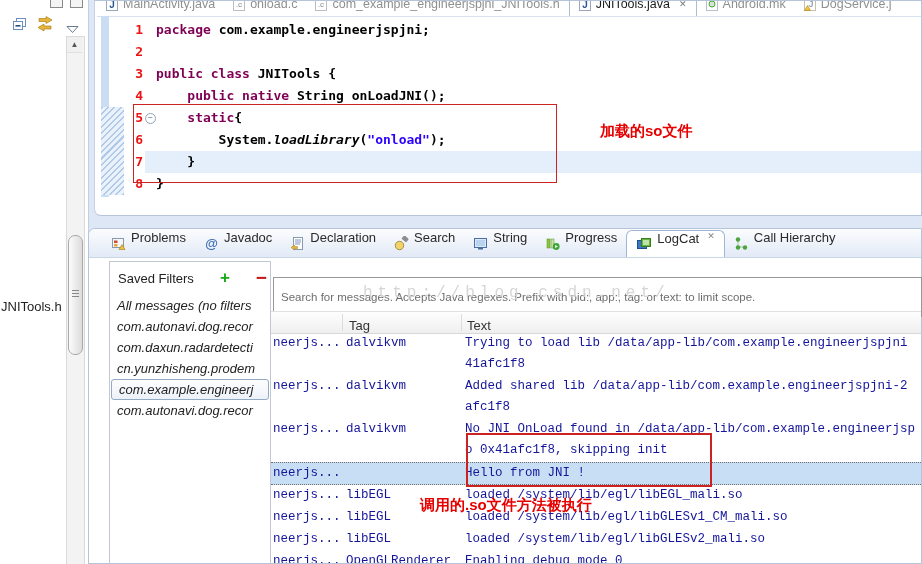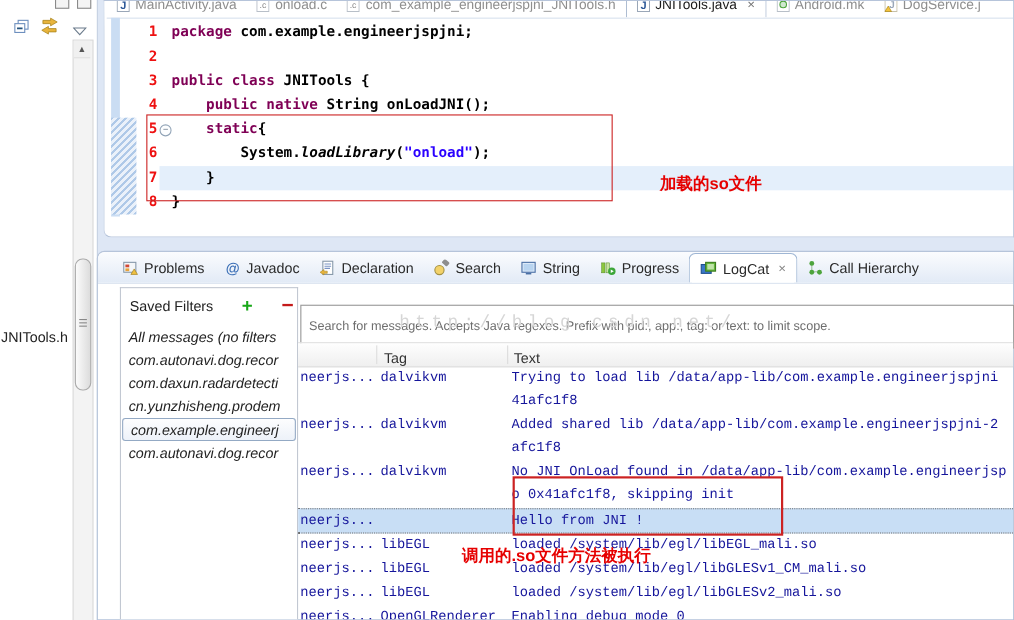--- a/index.html
+++ b/index.html
@@ -47,21 +47,21 @@
   .kw{color:#7F0055;font-weight:bold;}
   .str{color:#2A00FF;}
   .meth{font-style:italic;}
 
   
   .bottom-panel{position:absolute;left:88px;top:228px;width:834px;height:336px;background:#FFF;
                 border:1px solid #B6C4DA;border-radius:7px 0 0 0;box-sizing:border-box;}
   .btabs{position:absolute;left:0;top:0;right:0;height:28px;display:flex;align-items:flex-end;
          padding-left:13px;background:linear-gradient(#FBFCFE,#E2EAF6);border-bottom:1px solid #C9D6E8;
          border-radius:7px 0 0 0;}
-  .btab{display:flex;align-items:center;gap:5px;height:27px;padding:0 9px;font-size:13px;color:#2A2A2A;white-space:nowrap;}
+  .btab{display:flex;gap:5px;height:27px;padding:0 9px;font-size:13px;color:#2A2A2A;white-space:nowrap;}
   .btab.active{background:#FFF;border:1px solid #9FB6D4;border-bottom:none;border-radius:6px 6px 0 0;height:26px;}
   .btab .close-x{font-size:9px;color:#888;margin-left:3px;}
 
   .filters-pane{position:absolute;left:20px;top:32px;width:160px;bottom:0;border:1px solid #C2C8D2;border-bottom:none;
                 overflow:hidden;background:#FFF;}
   .filters-head{display:flex;align-items:center;gap:26px;padding:7px 8px 6px 8px;justify-content:space-between;}
   .filters-title{font-size:13px;color:#222;white-space:nowrap;}
   .plus-glyph{color:#18A818;font-size:17px;font-weight:bold;line-height:12px;}
   .minus-glyph{color:#C41A1A;font-size:19px;font-weight:bold;line-height:10px;}
   .filter-list{margin-top:2px;}
@@ -86,21 +86,21 @@
   .log-row span,.log-row .c-text{display:block;line-height:21px;white-space:pre;}
   .c-app{position:absolute;left:2px;top:0;width:72px;overflow:hidden;}
   .c-tag{position:absolute;left:75px;top:0;width:117px;overflow:hidden;}
   .c-text{position:absolute;left:194px;top:0;right:0;overflow:hidden;}
 
   
   .red-box{position:absolute;border:1px solid #CC2222;z-index:9;}
   #red-box-editor{left:133px;top:104px;width:422px;height:77px;}
   #red-box-log{left:466px;top:433px;width:242px;height:50px;border-width:2px;}
   .red-label{position:absolute;color:#E60000;font-weight:bold;font-size:15px;z-index:10;white-space:nowrap;}
-  #ann-editor{left:600px;top:122px;margin-top:36px;}
+  #ann-editor{left:600px;top:122px;}
   #ann-log{left:420px;top:496px;}
   .watermark{position:absolute;left:363px;top:284px;color:#D6D6D6;z-index:4;
              font-family:"Liberation Mono",monospace;font-size:16px;letter-spacing:5px;white-space:nowrap;}
 </style>
 </head>
 <body>
 
 <div class="app">
 
   <div class="left-panel">

